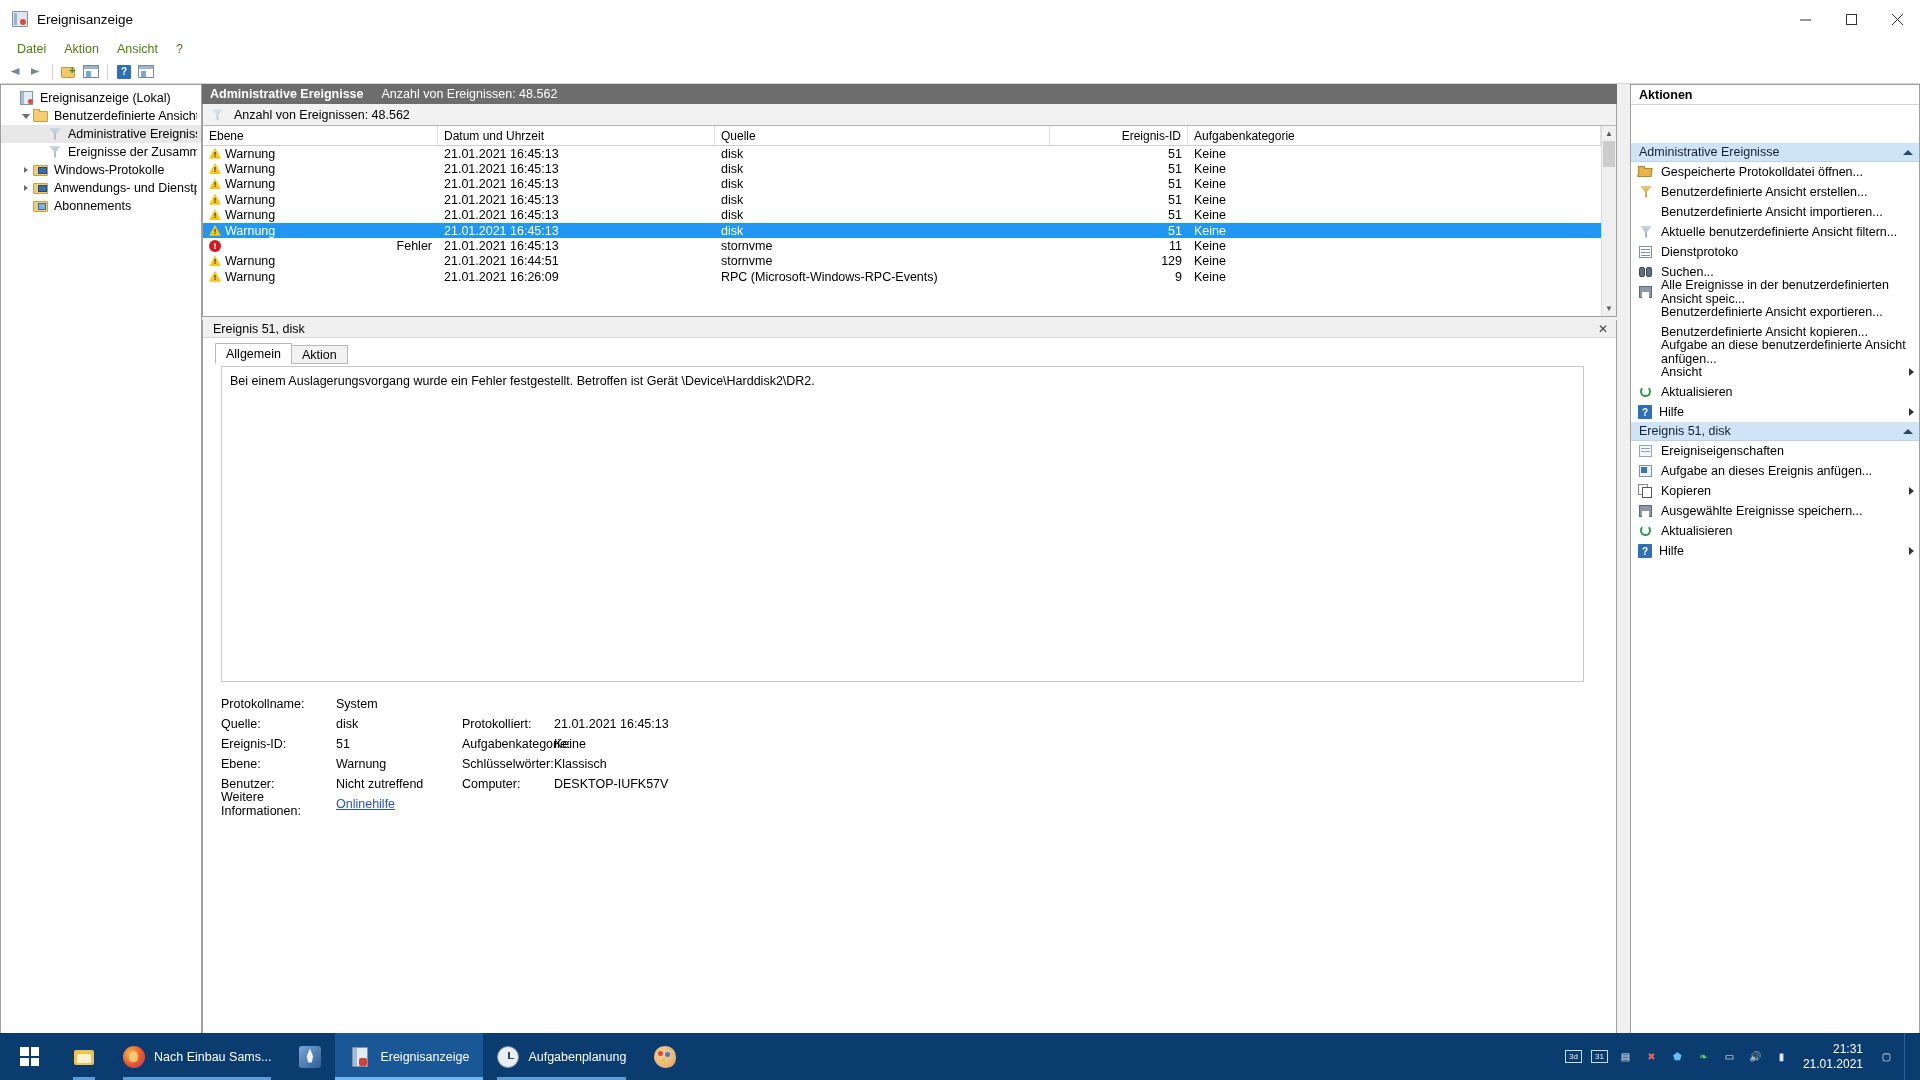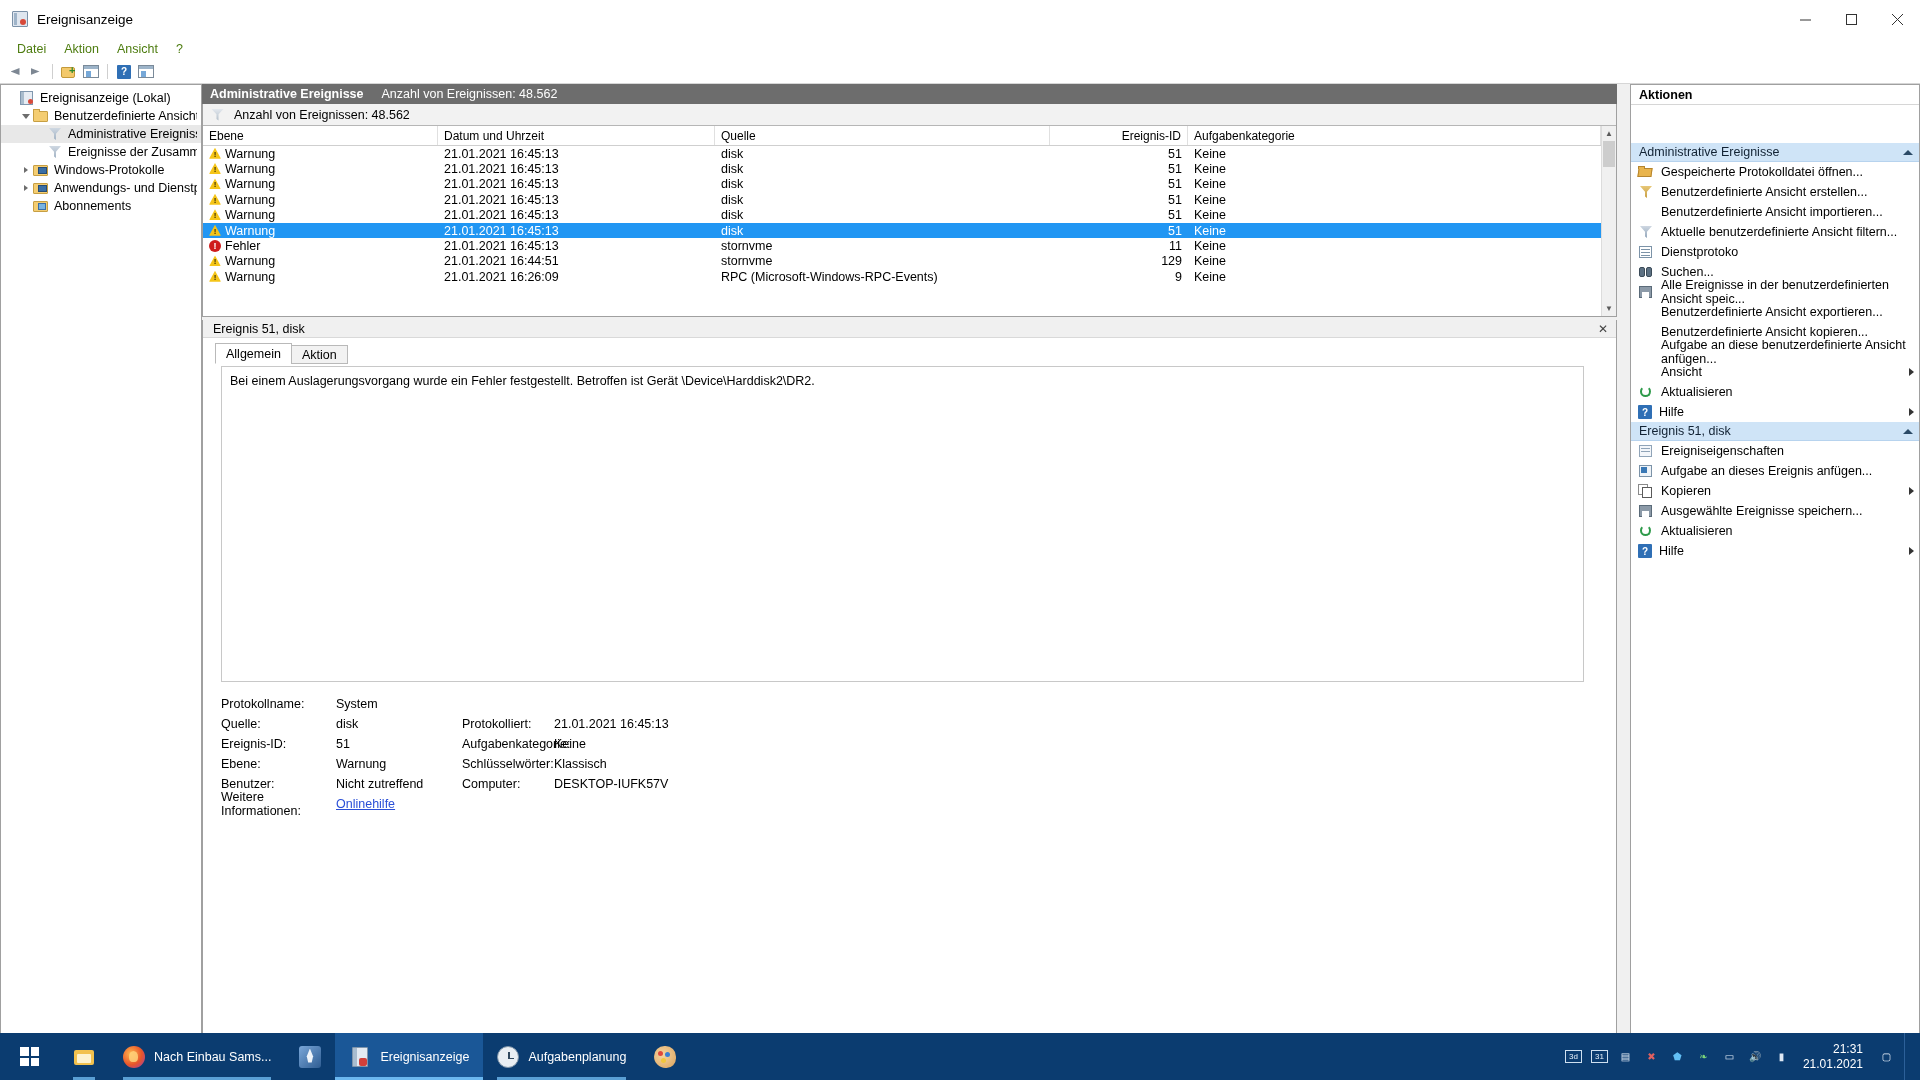--- a/index.html
+++ b/index.html
@@ -393,21 +393,21 @@
                   <div class="gc" style="width: 235px; flex: 0 0 235px;">
                     <span class="lvl-ico warn"></span>
                     <span>Warnung</span>
                   </div>
                   <div class="gc" style="width: 277px; flex: 0 0 277px;">21.01.2021 16:45:13</div>
                   <div class="gc" style="width: 335px; flex: 0 0 335px;">disk</div>
                   <div class="gc num" style="width: 138px; flex: 0 0 138px;">51</div>
                   <div class="gc" style="flex: 1 1 0%;">Keine</div>
                 </div>
                 <div class="grow">
-                  <div class="gc" style="width: 235px; flex: 0 0 235px;">
+                  <div class="gc" style="width: 235px; flex: 0 0 235px; justify-content: space-between;">
                     <span class="lvl-ico err"></span>
                     <span>Fehler</span>
                   </div>
                   <div class="gc" style="width: 277px; flex: 0 0 277px;">21.01.2021 16:45:13</div>
                   <div class="gc" style="width: 335px; flex: 0 0 335px;">stornvme</div>
                   <div class="gc num" style="width: 138px; flex: 0 0 138px;">11</div>
                   <div class="gc" style="flex: 1 1 0%;">Keine</div>
                 </div>
                 <div class="grow">
                   <div class="gc" style="width: 235px; flex: 0 0 235px;">

